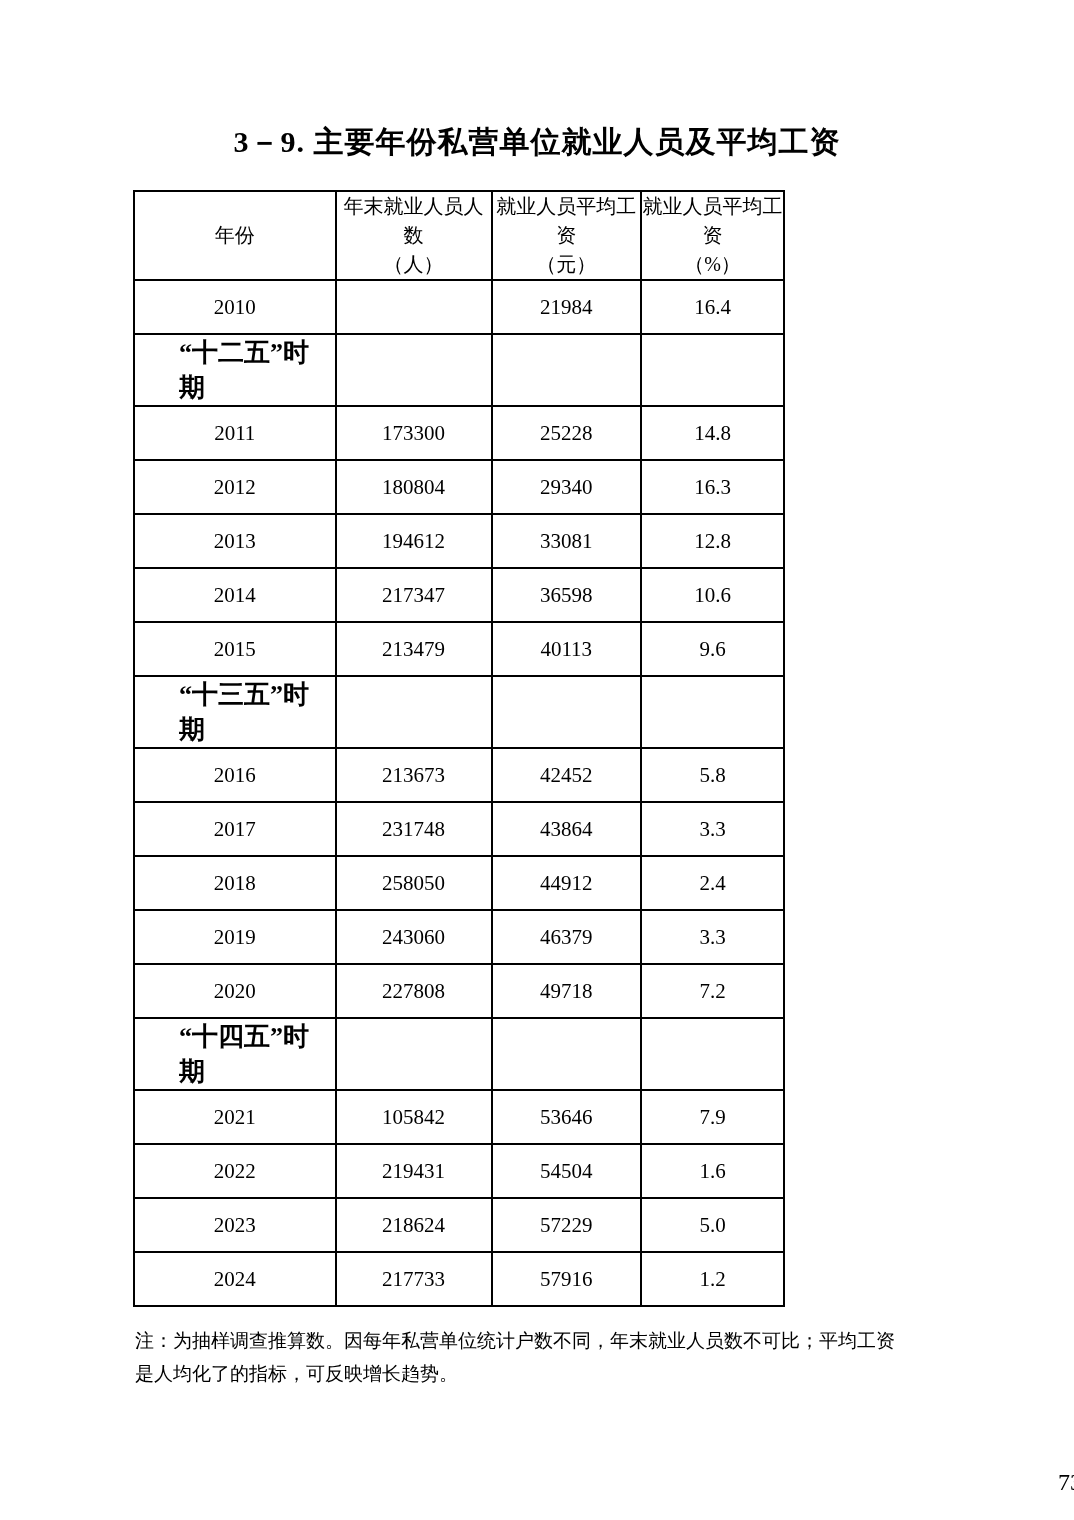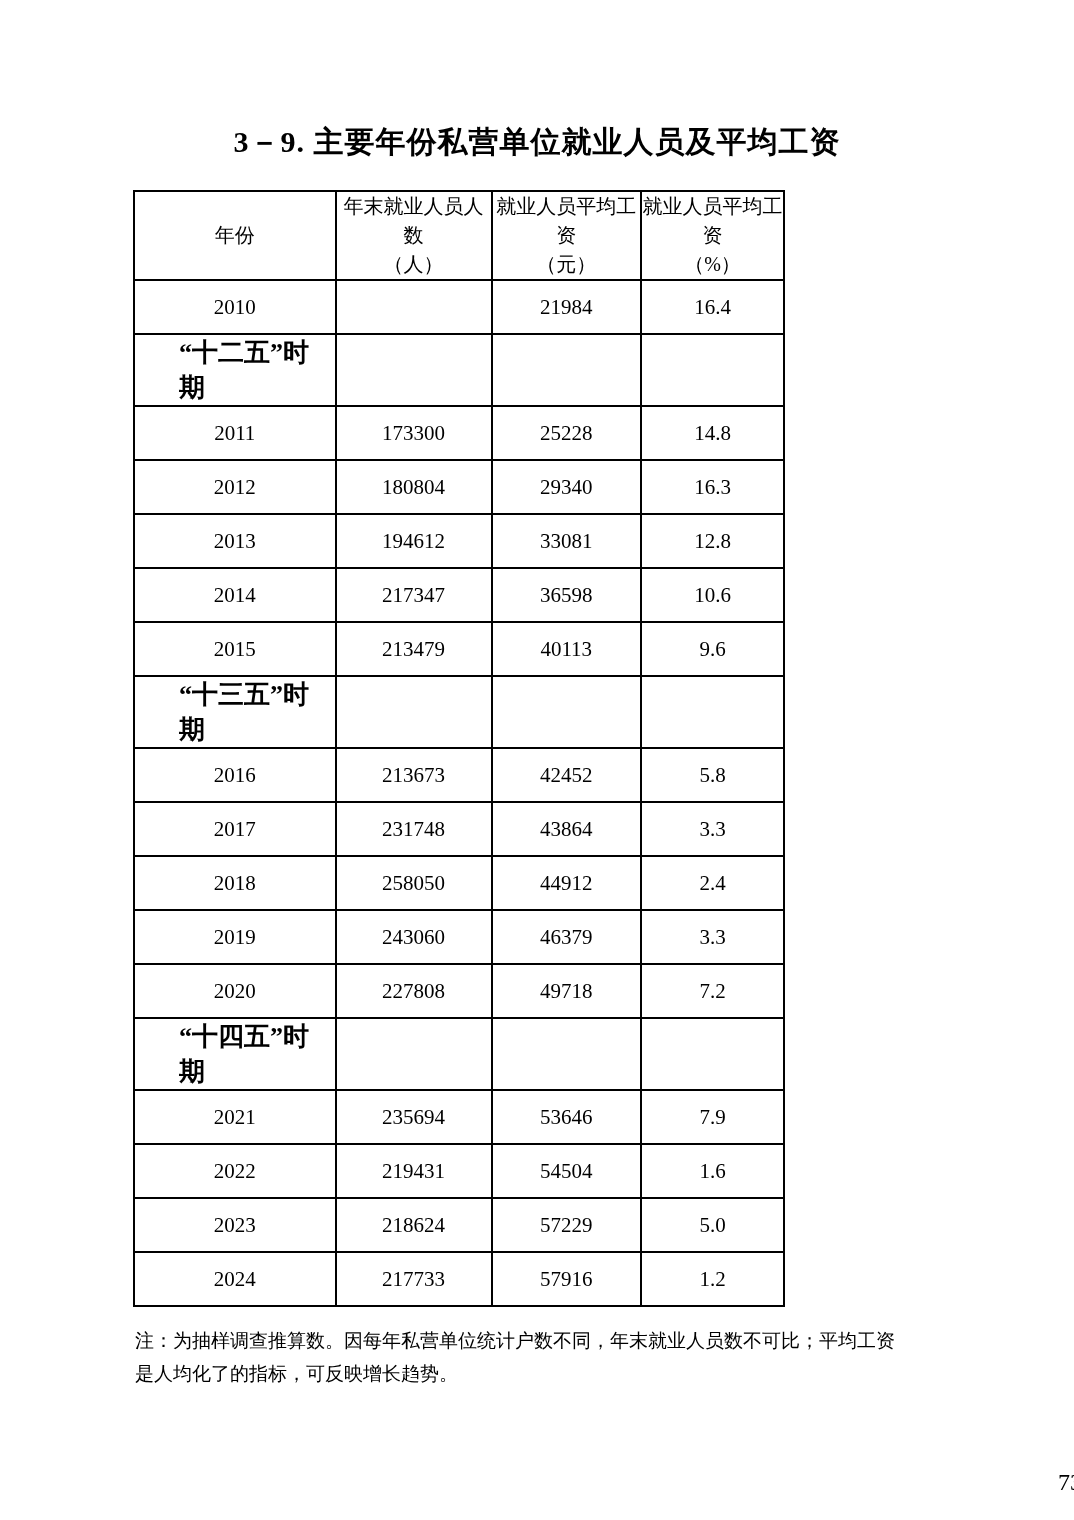--- a/index.html
+++ b/index.html
@@ -188,21 +188,21 @@
           <td>7.2</td>
         </tr>
         <tr>
           <td class="section-cell">“十四五”时期</td>
           <td></td>
           <td></td>
           <td></td>
         </tr>
         <tr>
           <td>2021</td>
-          <td>235694</td>
+          <td>105842</td>
           <td>53646</td>
           <td>7.9</td>
         </tr>
         <tr>
           <td>2022</td>
           <td>219431</td>
           <td>54504</td>
           <td>1.6</td>
         </tr>
         <tr>

